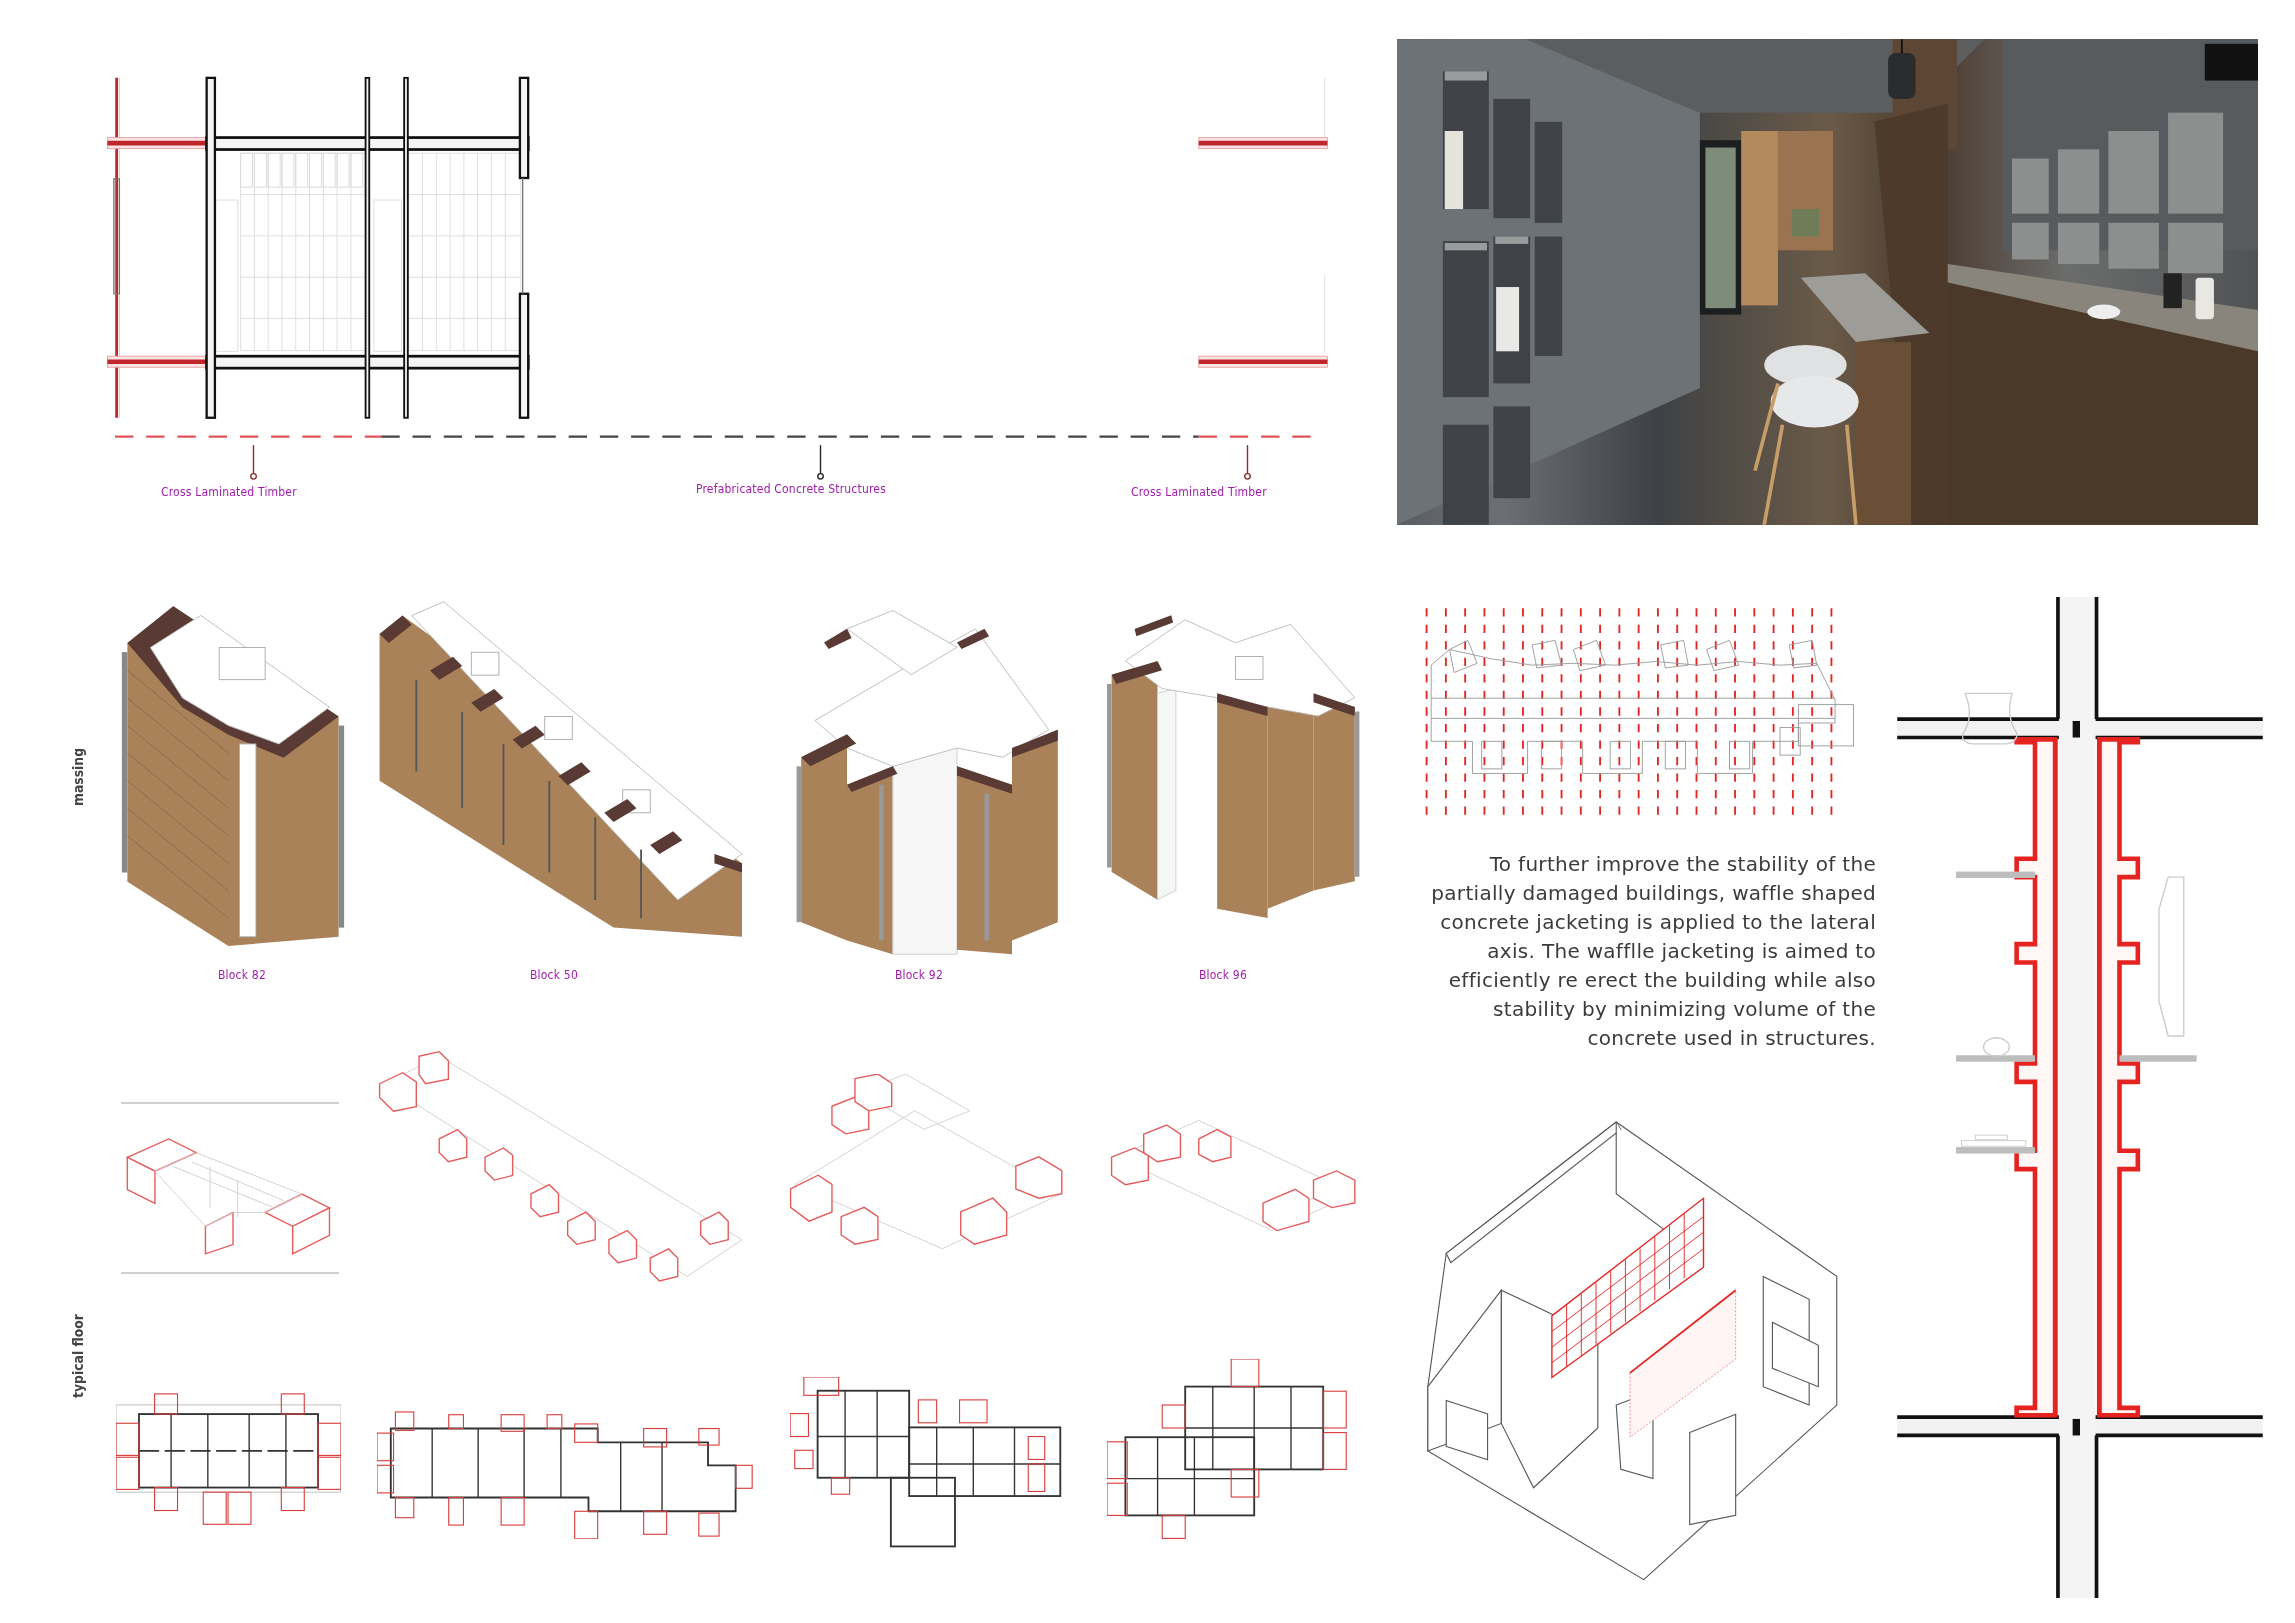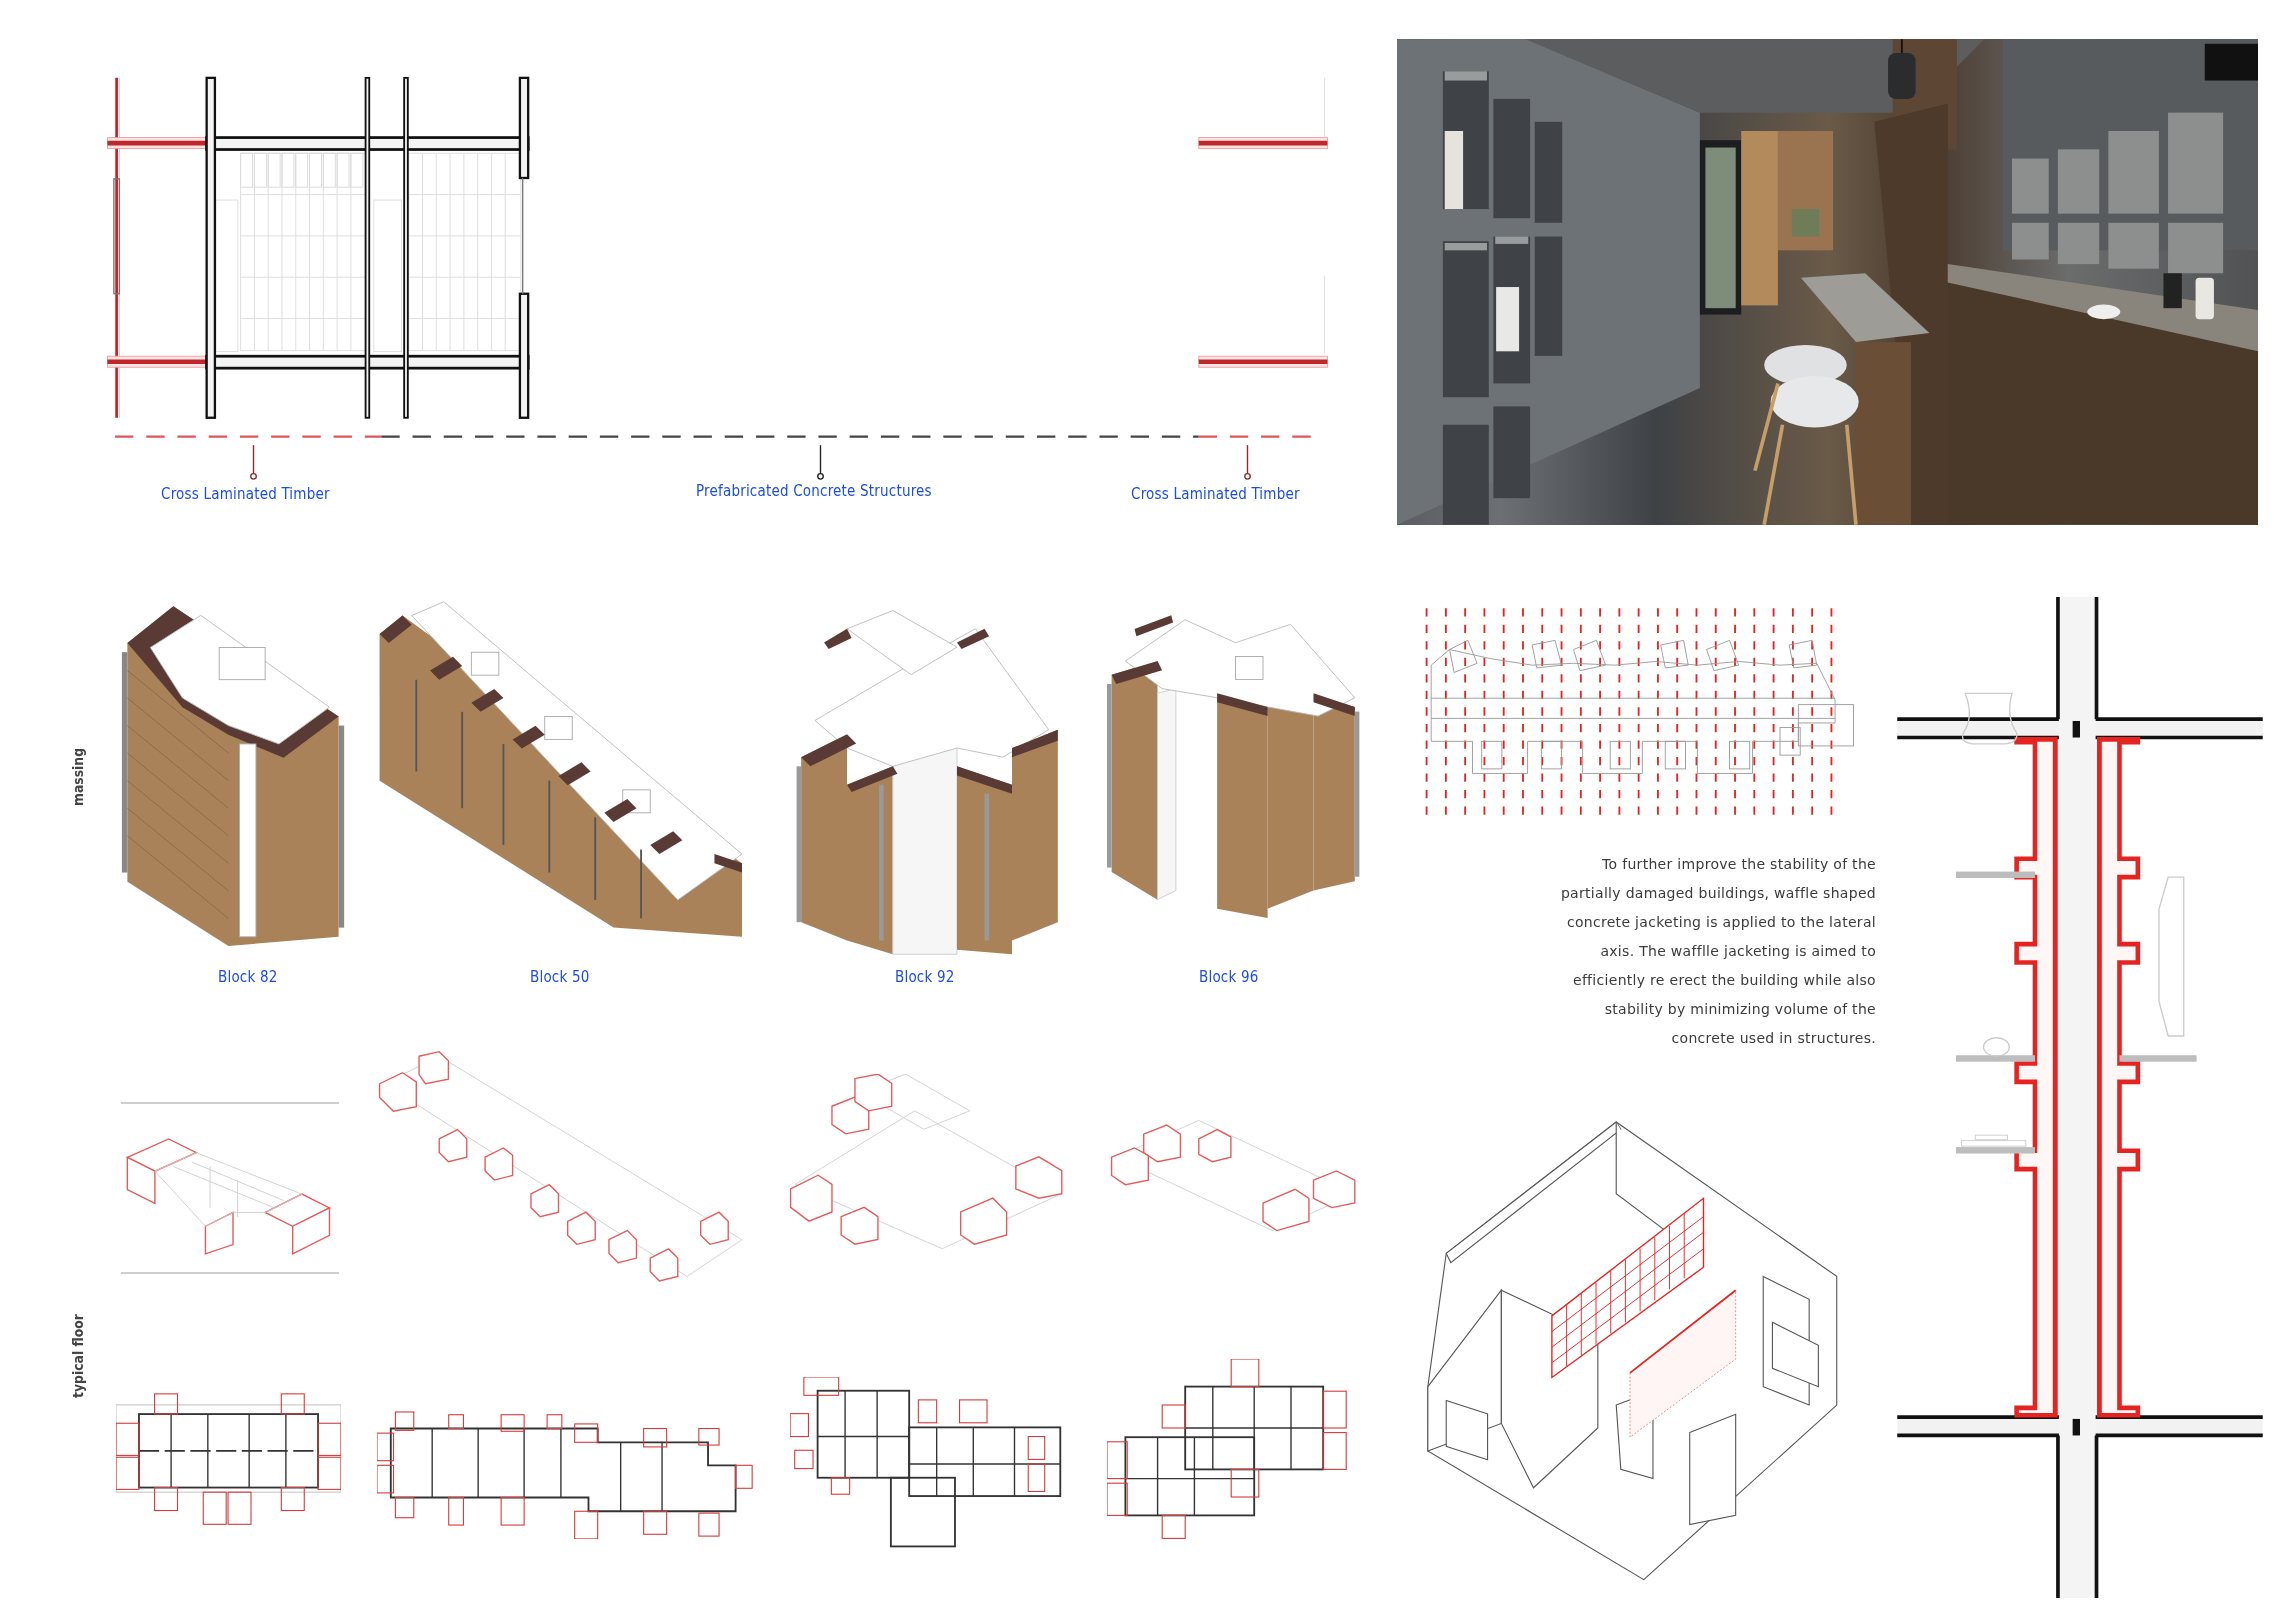--- a/index.html
+++ b/index.html
@@ -1,21 +1,21 @@
 <!DOCTYPE html>
 <html style="font-size:14.7px"><head>
 <meta charset="utf-8">
 <style>
   html, body { margin:0; padding:0; background:#ffffff; }
   body { width:2296px; height:1624px; position:relative; overflow:hidden;
          font-family:"DejaVu Sans Condensed","DejaVu Sans","Liberation Sans",sans-serif; color:#3a3a3a; }
   .abs { position:absolute; }
-  .lbl { font-size:15px; color:#1d4ed8; letter-spacing:0.2px; white-space:nowrap; font-stretch:condensed; }
+  .lbl { font-size:12px; color:#a21caf; letter-spacing:0.2px; white-space:nowrap; font-stretch:condensed; }
   .side-lbl { font-size:13.8px; font-weight:bold; color:#444; transform:rotate(-90deg); transform-origin:left top; white-space:nowrap; }
-  .para { font-size:14px; line-height:29px; text-align:right; color:#3b3b3b; font-family:"DejaVu Sans","Liberation Sans",sans-serif; letter-spacing:0.3px; }
+  .para { font-size:20px; line-height:29px; text-align:right; color:#3b3b3b; font-family:"DejaVu Sans","Liberation Sans",sans-serif; letter-spacing:0.3px; }
   .photo { background:linear-gradient(90deg,#5a5e62 0%,#6c7074 12%,#3e4145 30%,#6a5a48 50%,#4a3a2e 62%,#6b6c6c 78%,#505254 100%); overflow:hidden; }
   svg { display:block; }
 </style>
 </head>
 <body>
 
 <div class="abs" style="left:101px;top:64px;width:1231px;height:386px;">
   <svg width="1231" height="386" viewBox="0 0 1340 420">
 
     <line x1="17" y1="15" x2="17" y2="385" stroke="#c0272d" stroke-width="3"></line>

